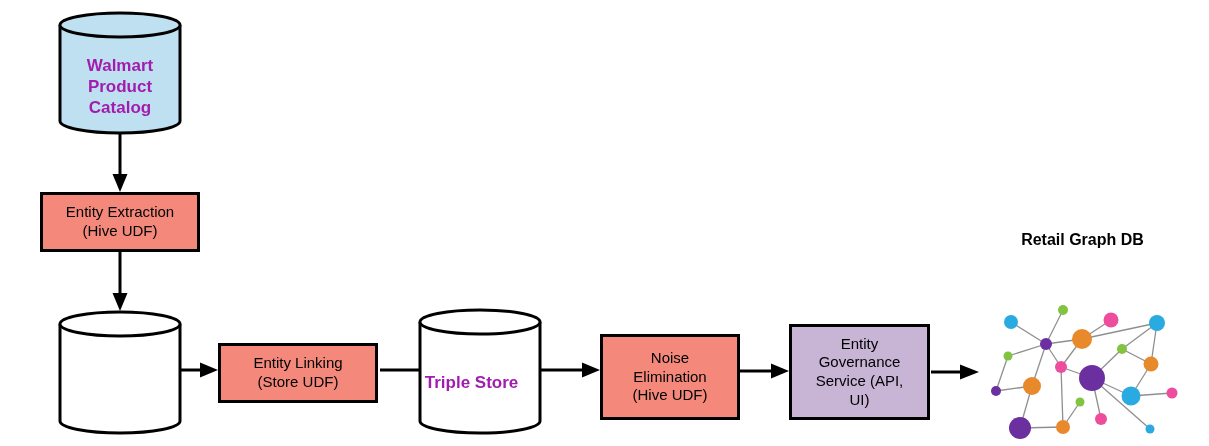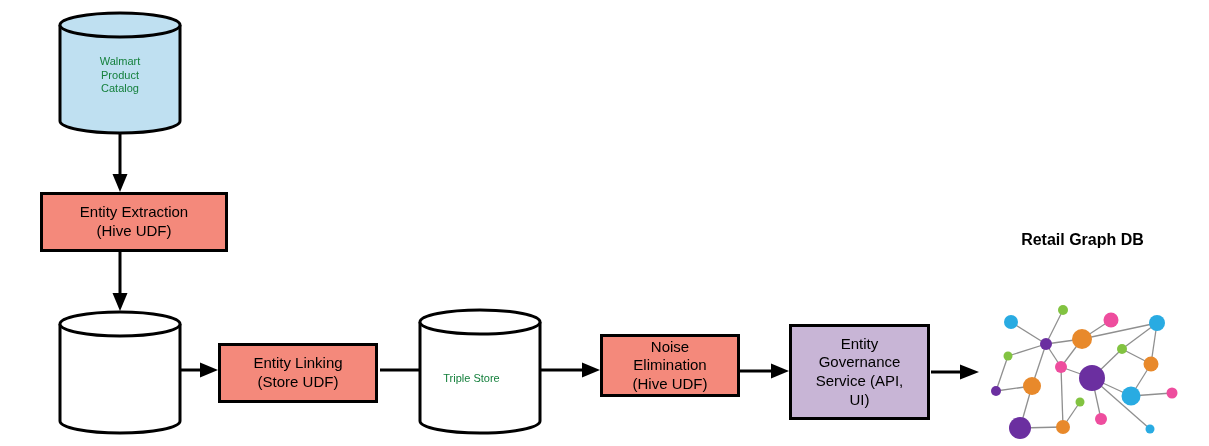--- a/index.html
+++ b/index.html
@@ -2,22 +2,22 @@
 <html style="--salmon: #F4897B; --svc-purple: #C8B5D6;"><head>
 <meta charset="utf-8">
 <style>
   html,body { margin:0; padding:0; background:#ffffff; }
   .canvas {
     position:relative; width:1209px; height:446px; background:#fff;
     font-family:"Liberation Sans", sans-serif; overflow:hidden; color:#000;
   }
   .layer { position:absolute; left:0; top:0; }
   .label {
-    position:absolute; text-align:center; font-size:11px; line-height:1.24;
-    white-space:pre-line; color:#15803d; z-index:3;
+    position:absolute; text-align:center; font-size:17px; line-height:1.24;
+    white-space:pre-line; color:#a21caf; z-index:3;font-weight:bold;
   }
   .box {
     position:absolute; display:flex; align-items:center; justify-content:center;
     text-align:center; font-size:15px; line-height:1.24; white-space:pre-line;
     border:3px solid #000; box-sizing:border-box; z-index:2; color:#000;
   }
   .box.salmon  { background:var(--salmon,#F4897B); }
   .box.purple  { background:var(--svc-purple,#C8B5D6); }
   .title-box {
     position:absolute; left:373px; top:10px; width:474px; height:79px;
@@ -129,29 +129,29 @@
         <circle cx="1150" cy="429" r="4.5" fill="#29ABE2"></circle>
       </g>
   </svg>
 
 
   <div class="label" style="left:70px; top:55px; width:100px;">Walmart
 Product
 Catalog</div>
   <div class="label" style="left:420px; top:372px; width:103px;">Triple Store</div>
 
-  <div class="box salmon" style="left:40px; top:192px; width:188px; height:60px;">
+  <div class="box salmon" style="left:40px; top:192px; width:160px; height:60px;">
     <span>Entity Extraction
 (Hive UDF)</span>
   </div>
   <div class="box salmon" style="left:218px; top:343px; width:160px; height:60px;">
     <span>Entity Linking
 (Store UDF)</span>
   </div>
-  <div class="box salmon" style="left:600px; top:334px; width:140px; height:63px;">
+  <div class="box salmon" style="left:600px; top:334px; width:140px; height:86px;">
     <span>Noise
 Elimination
 (Hive UDF)</span>
   </div>
   <div class="box purple" style="left:789px; top:324px; width:141px; height:96px;">
     <span>Entity
 Governance
 Service (API,
 UI)</span>
   </div>

